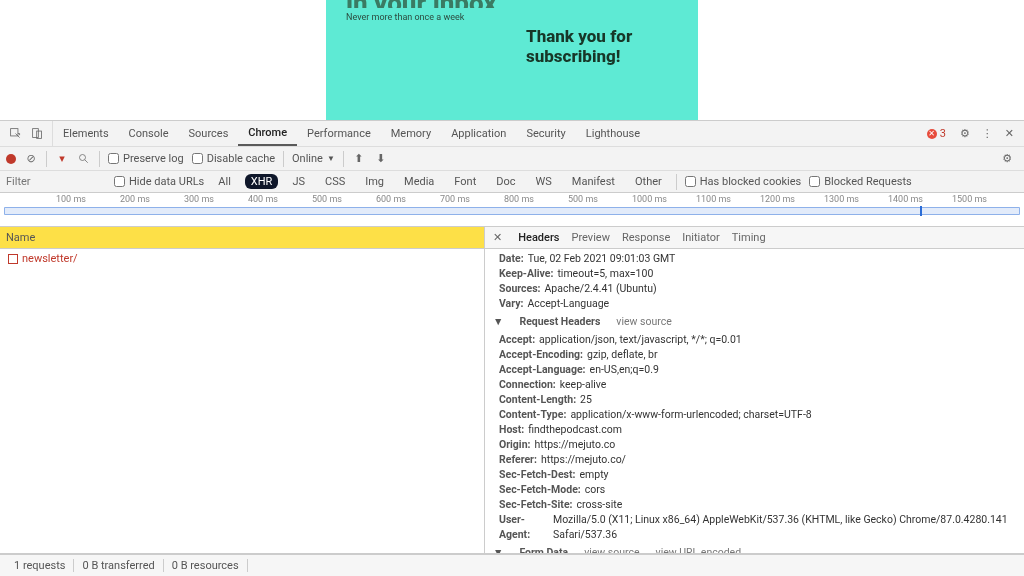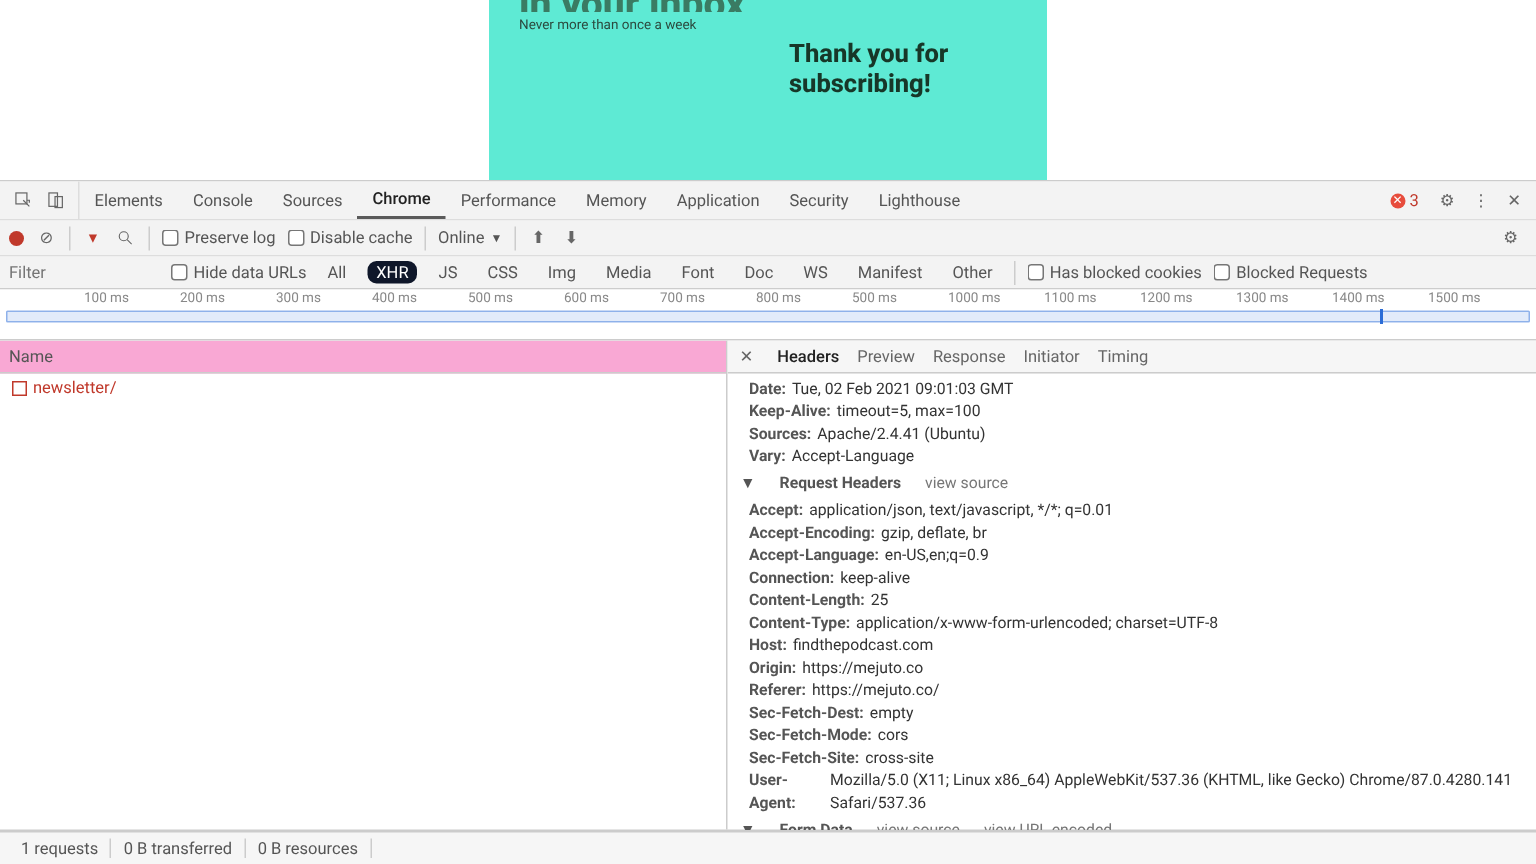--- a/index.html
+++ b/index.html
@@ -37,21 +37,21 @@
 .pill.on { background: #0f172a; color: #fff; }
 
 .timeline { height: 34px; border-bottom: 1px solid #ccc; background: #fff; position: relative; }
 .ruler { display: flex; height: 12px; font-size: 9px; color: #888; position: relative; }
 .ruler span { position: absolute; top: 1px; }
 .track { position: absolute; left: 4px; right: 4px; top: 14px; height: 8px; background: rgba(60,120,220,0.15); border: 1px solid rgba(60,120,220,0.5); border-radius: 1px; }
 .track-stop { position: absolute; top: 13px; height: 10px; width: 2px; background: #2b6cd6; }
 
 .split { display: flex; flex: 1; min-height: 0; border-bottom: 1px solid #ccc; }
 .left { width: 485px; border-right: 1px solid #ccc; display: flex; flex-direction: column; }
-.left-head { height: 22px; border-bottom: 1px solid #ccc; padding: 4px 6px; color: #555; background: #f9a8d4; }
+.left-head { height: 22px; border-bottom: 1px solid #ccc; padding: 4px 6px; color: #555; background: #fde047; }
 .req-row { padding: 3px 8px; color: #c0392b; display: flex; align-items: center; gap: 4px; text-align: right; }
 .req-row .fav { width: 10px; height: 10px; border: 1px solid #c0392b; }
 
 .right { flex: 1; display: flex; flex-direction: column; position: relative; overflow: hidden; }
 .r-tabs { display: flex; height: 22px; border-bottom: 1px solid #ccc; align-items: center; gap: 12px; padding: 0 8px; background: #f6f6f6; }
 .r-tab { color: #666; cursor: pointer; }
 .r-tab.active { color: #222; font-weight: 500; }
 .r-close { color: #666; cursor: pointer; padding-right: 4px; }
 .pane { flex: 1; overflow: auto; padding: 2px 0; font-family: Menlo, Consolas, monospace; font-size: 10.5px; line-height: 15px; }
 .kv { padding: 0 14px; display: flex; gap: 4px; }

